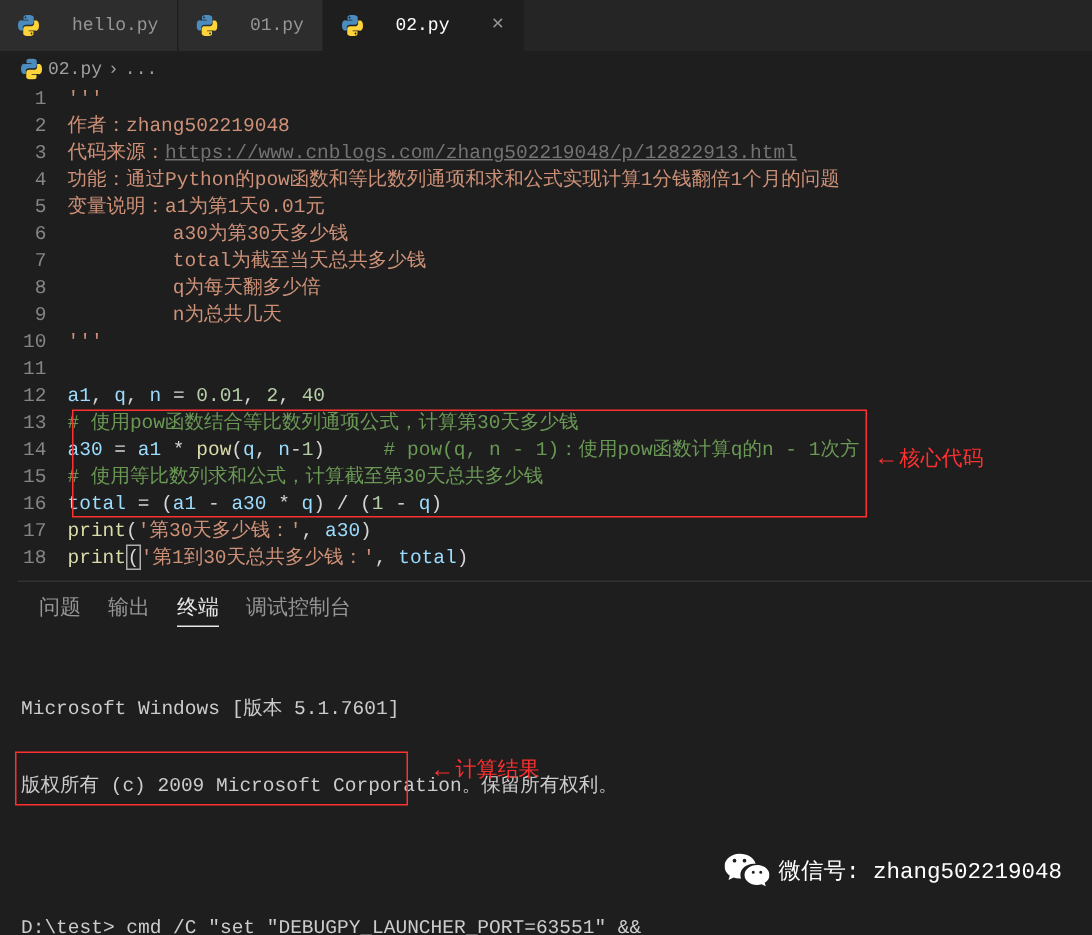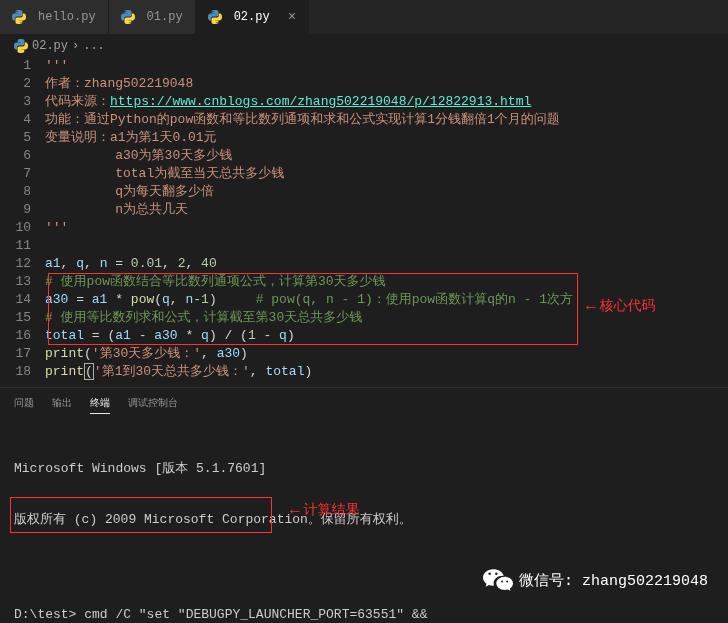--- a/index.html
+++ b/index.html
@@ -16,21 +16,21 @@
   .tabs {
     background: #252526;
     display: flex;
     height: 35px;
     border-bottom: 1px solid #1e1e1e;
   }
   .tab {
     display: flex;
     align-items: center;
     padding: 0 12px;
-    gap: 12px;
+    gap: 22px;
     background: #2d2d2d;
     color: #969696;
     font-size: 12px;
     cursor: pointer;
     border-right: 1px solid #1e1e1e;
   }
   .tab.active {
     background: #1e1e1e;
     color: #ffffff;
   }
@@ -69,21 +69,21 @@
   }
   .code-lines {
     flex: 1;
   }
   .str-quote { color: #ce9178; }
   .comment-green { color: #6a9955; margin-top: 28px; }
   .number { color: #b5cea8; }
   .func { color: #dcdcaa; }
   .var { color: #9cdcfe; }
   .op { color: #d4d4d4; }
-  .link { color: #5eead4; text-decoration: underline; }
+  .link { color: #737373; text-decoration: underline; }
   .core-box {
     position: absolute;
     border: 1.5px solid #ff3030;
     pointer-events: none;
   }
   .annotation {
     position: absolute;
     color: #ff3030;
     font-size: 14px;
     display: flex;
@@ -91,24 +91,25 @@
     gap: 4px;
   }
   .arrow-left::before {
     content: "←";
     font-size: 16px;
   }
   .panel-tabs {
     display: flex;
     gap: 18px;
     padding: 8px 14px 6px;
-    font-size: 10px;
+    font-size: 14px;
     color: #969696;
     border-top: 1px solid #333;
     margin-top: 6px;
+    margin-left: 12px;
   }
   .panel-tab.active {
     color: #e7e7e7;
     border-bottom: 1px solid #e7e7e7;
     padding-bottom: 3px;
   }
   .terminal {
     padding: 6px 14px;
     color: #cccccc;
     font-size: 13px;

